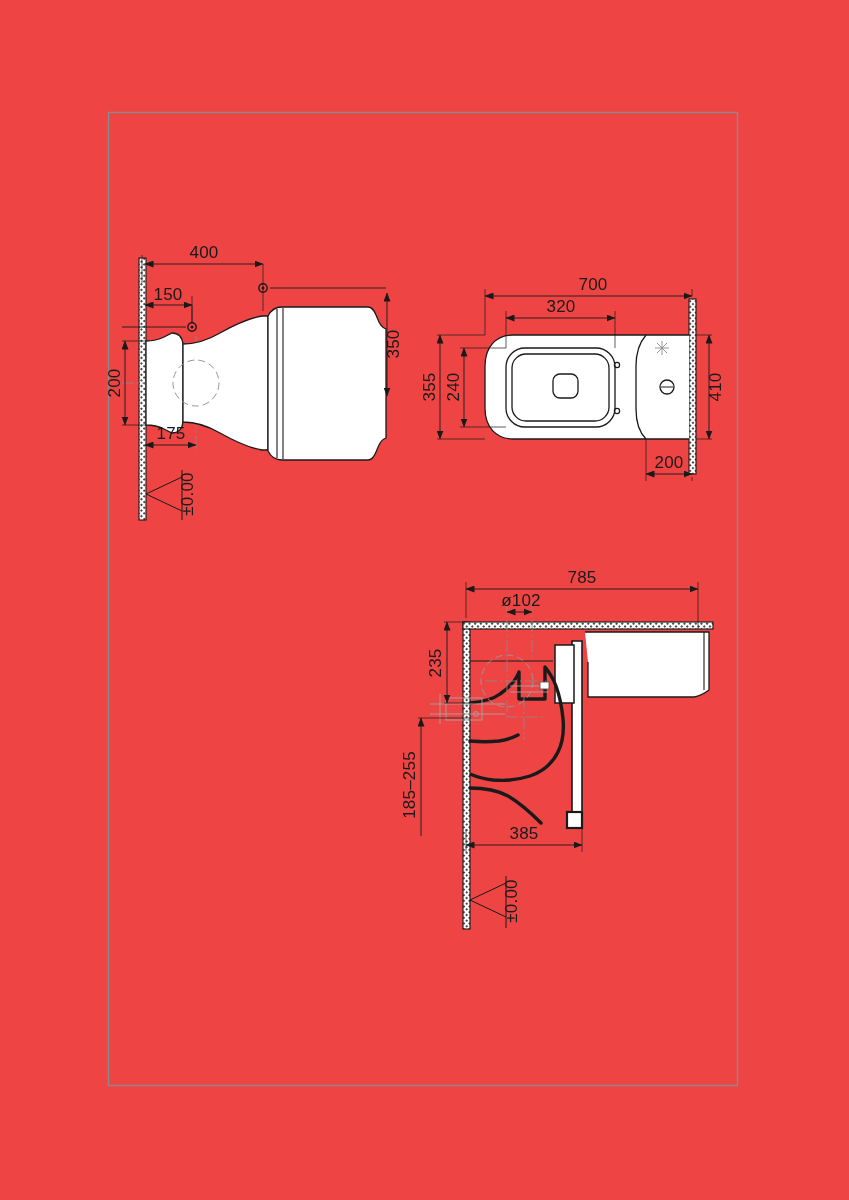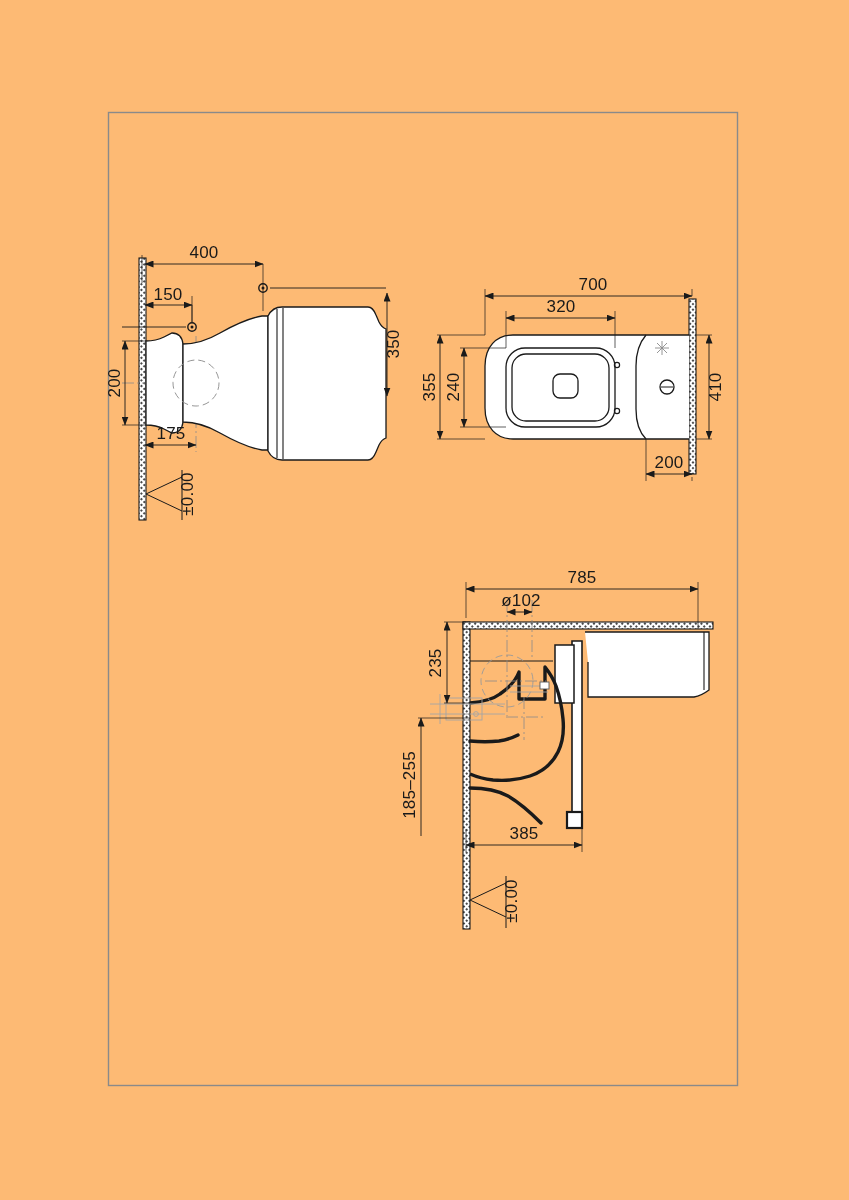--- a/index.html
+++ b/index.html
@@ -11,21 +11,21 @@
   body {
     width: 849px;
     height: 1200px;
     font-family: "Liberation Sans", sans-serif;
     overflow: hidden;
   }
   #sheet {
     position: relative;
     width: 849px;
     height: 1200px;
-    background: #fdba74;
+    background: #ef4444;
   }
   #drawing-svg {
     position: absolute;
     left: 0;
     top: 0;
     display: block;
   }
   text {
     font-family: "Liberation Sans", sans-serif;
     fill: #1a1a1a;

